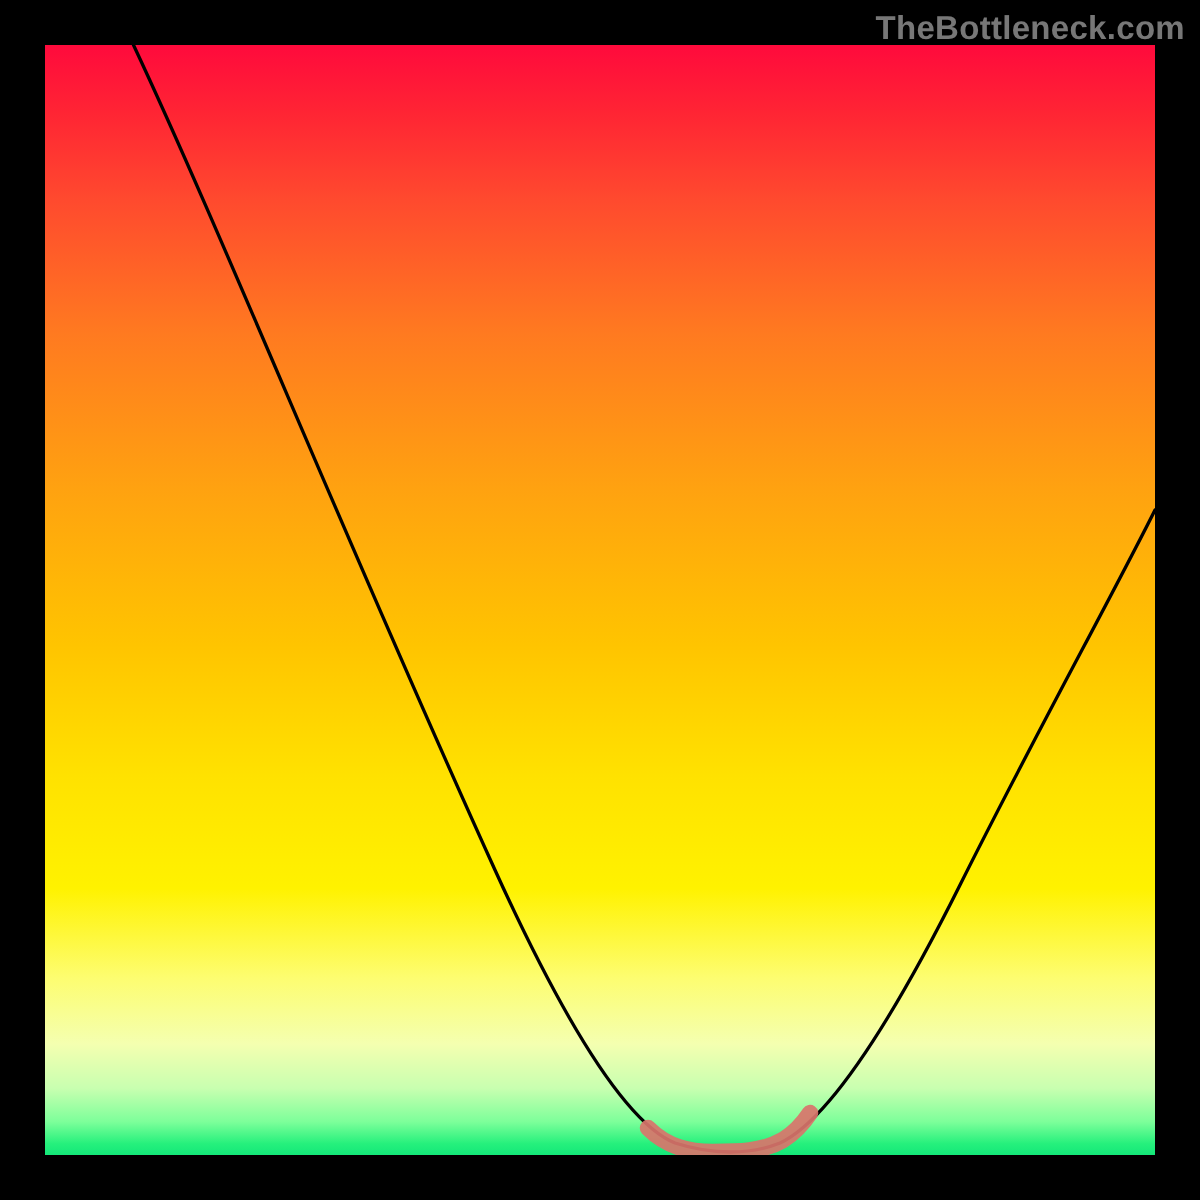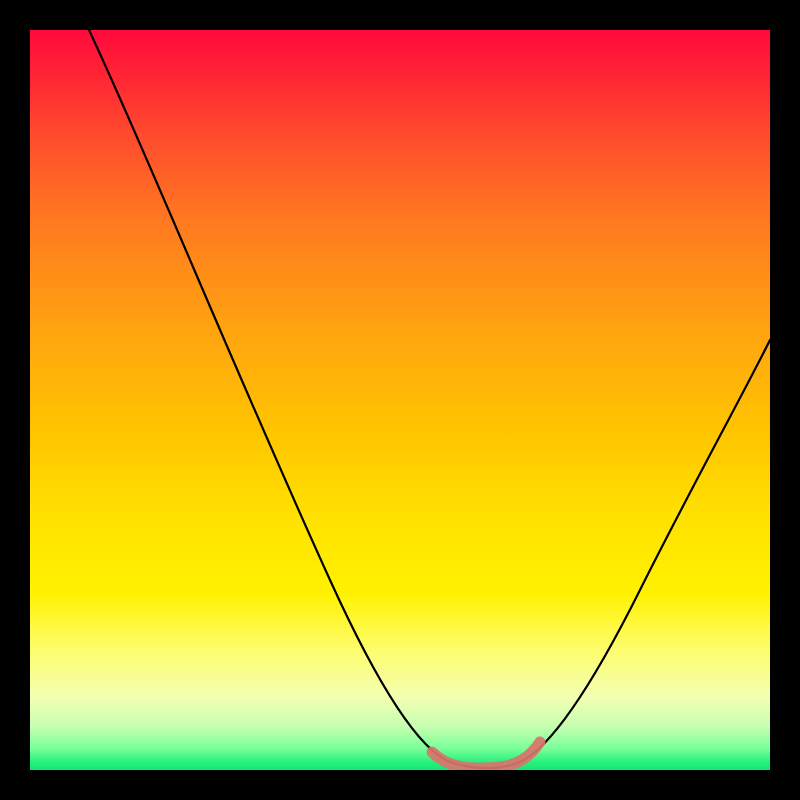--- a/index.html
+++ b/index.html
@@ -57,20 +57,21 @@
     font-weight: 600;
     color: #777;
     letter-spacing: 0.2px;
     user-select: none;
   }
 </style>
 </head>
 <body>
 
 <div class="frame">
+  <div class="watermark">TheBottleneck.com</div>
   <div class="plot">
     <svg class="curve" viewBox="0 0 740 740" preserveAspectRatio="none">
       <path d="M 59 0
                C 120 130, 200 330, 300 550
                C 350 660, 390 720, 420 732
                C 445 740, 470 740, 490 732
                C 520 718, 560 660, 610 560
                C 660 460, 710 370, 740 310" fill="none" stroke="#000" stroke-width="2.2" stroke-linecap="round"></path>
       <path d="M 402 722
                C 415 735, 430 738, 445 738

